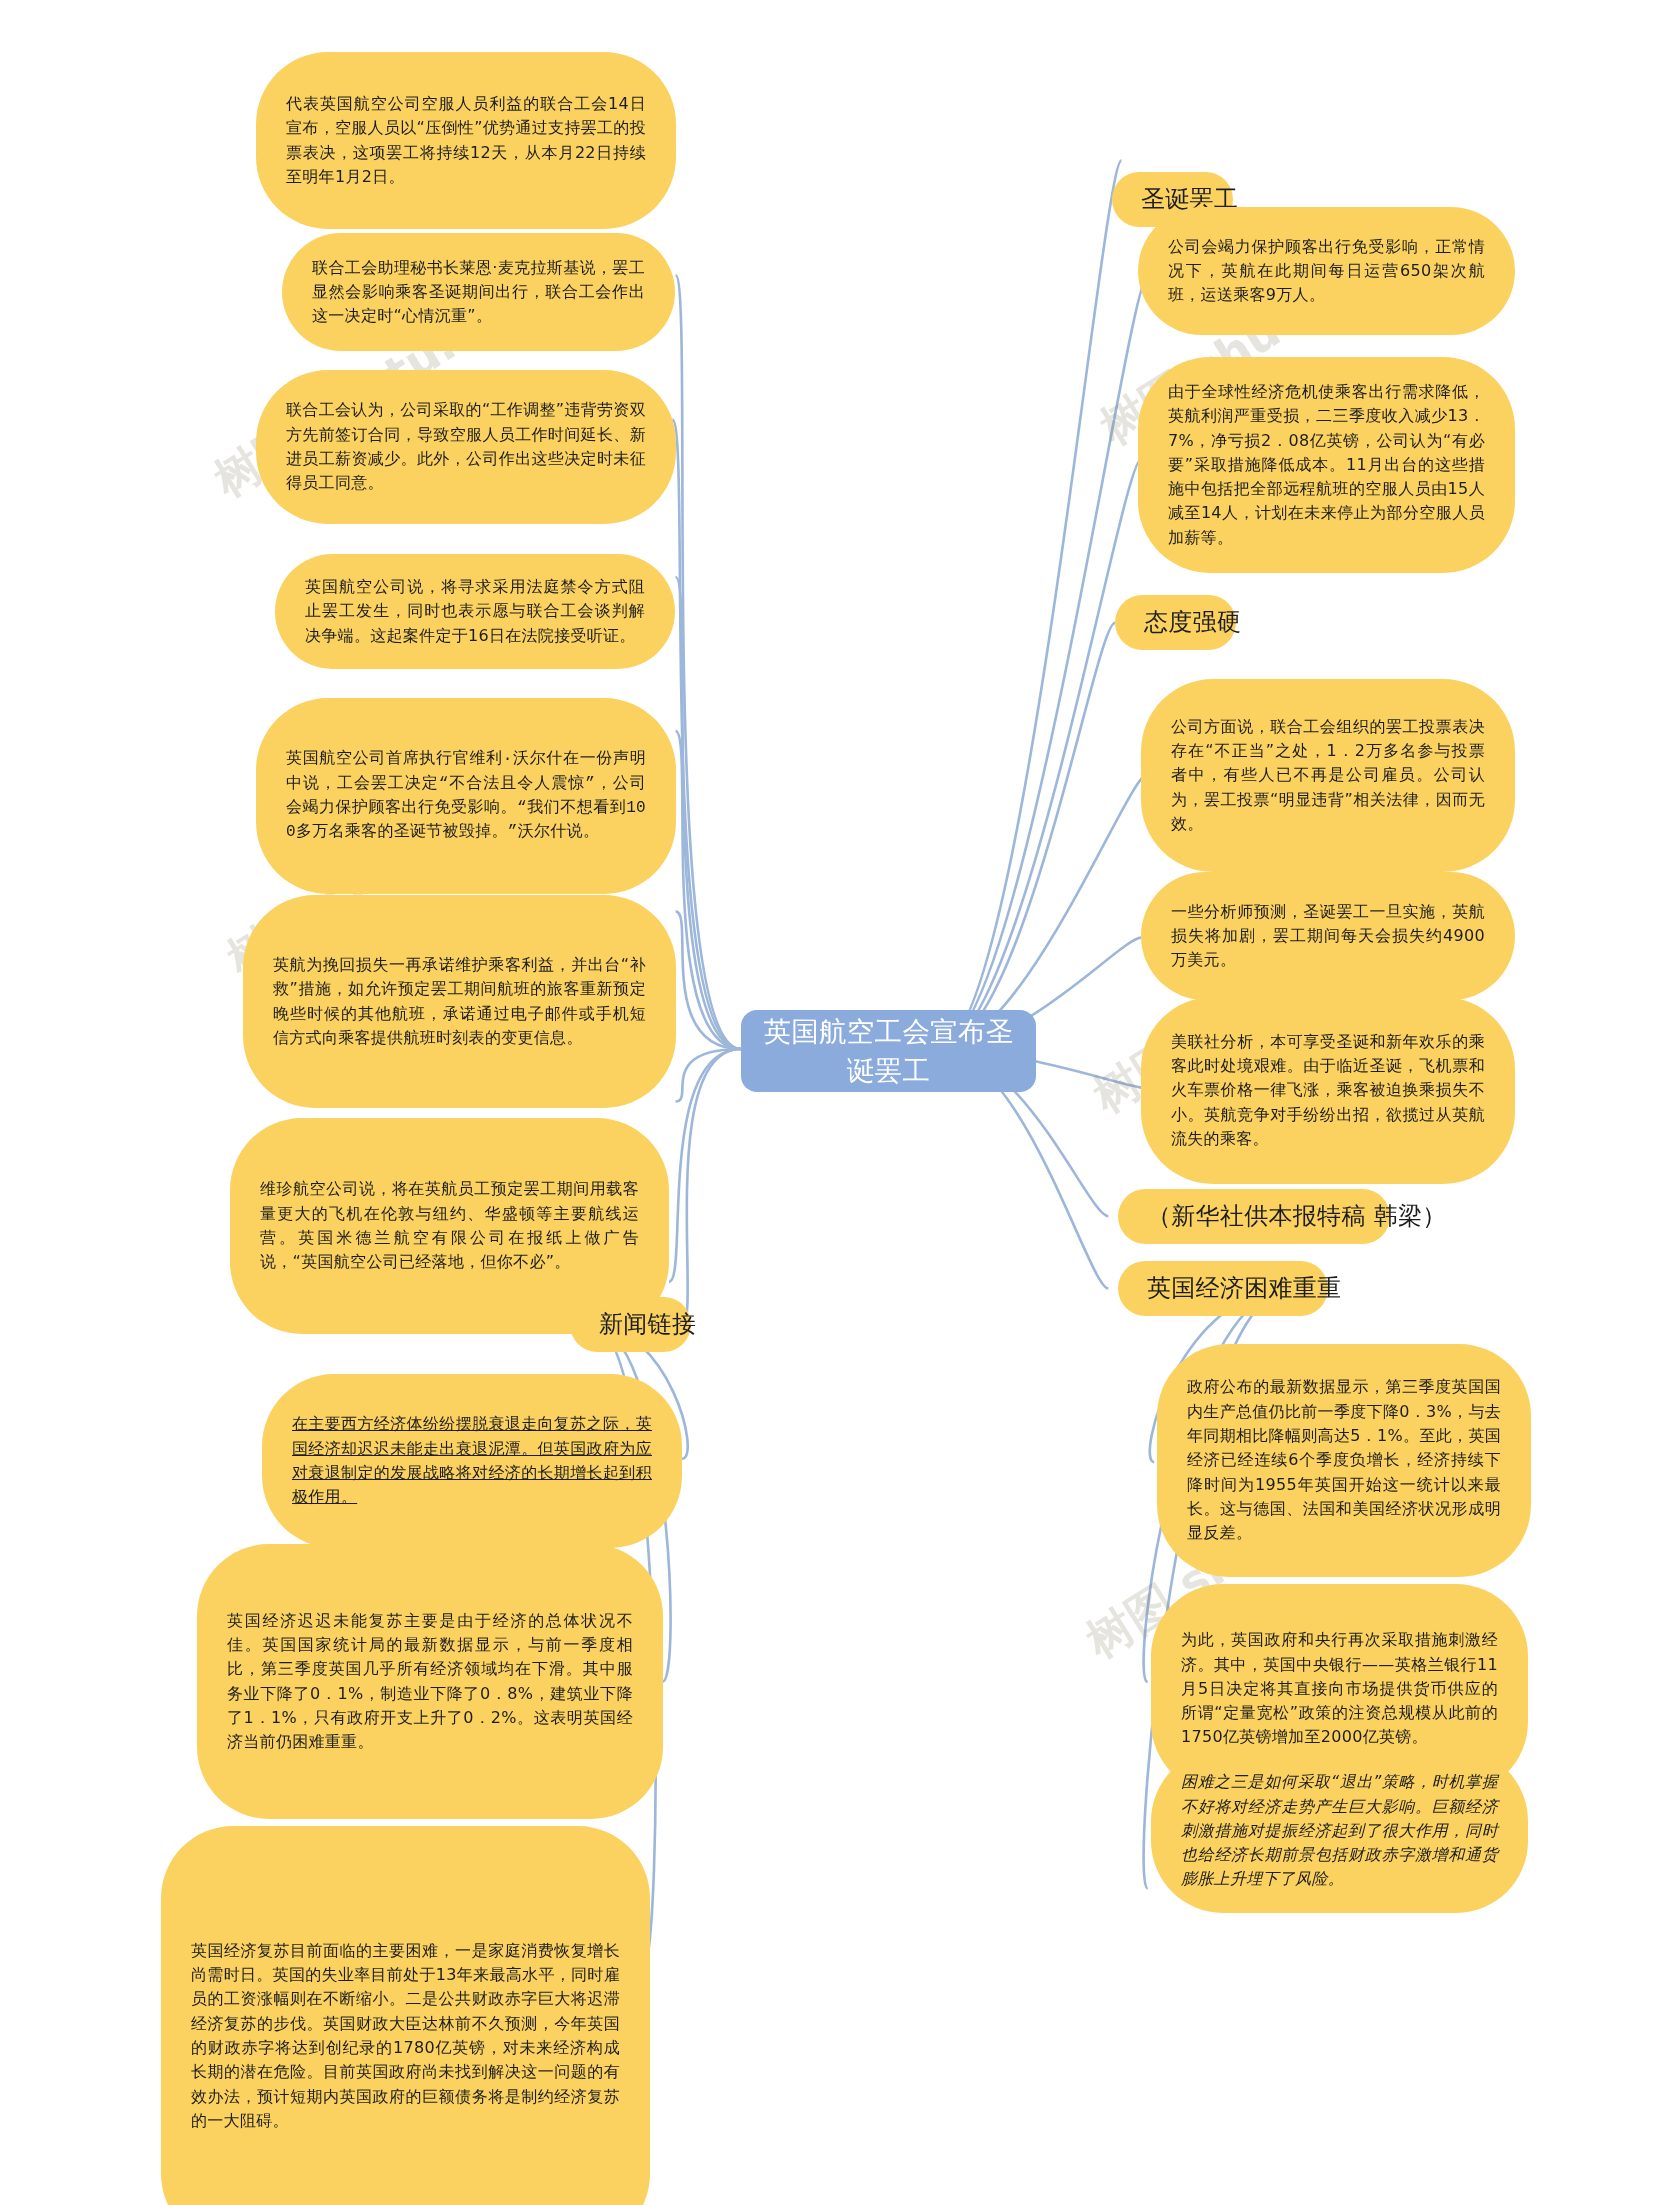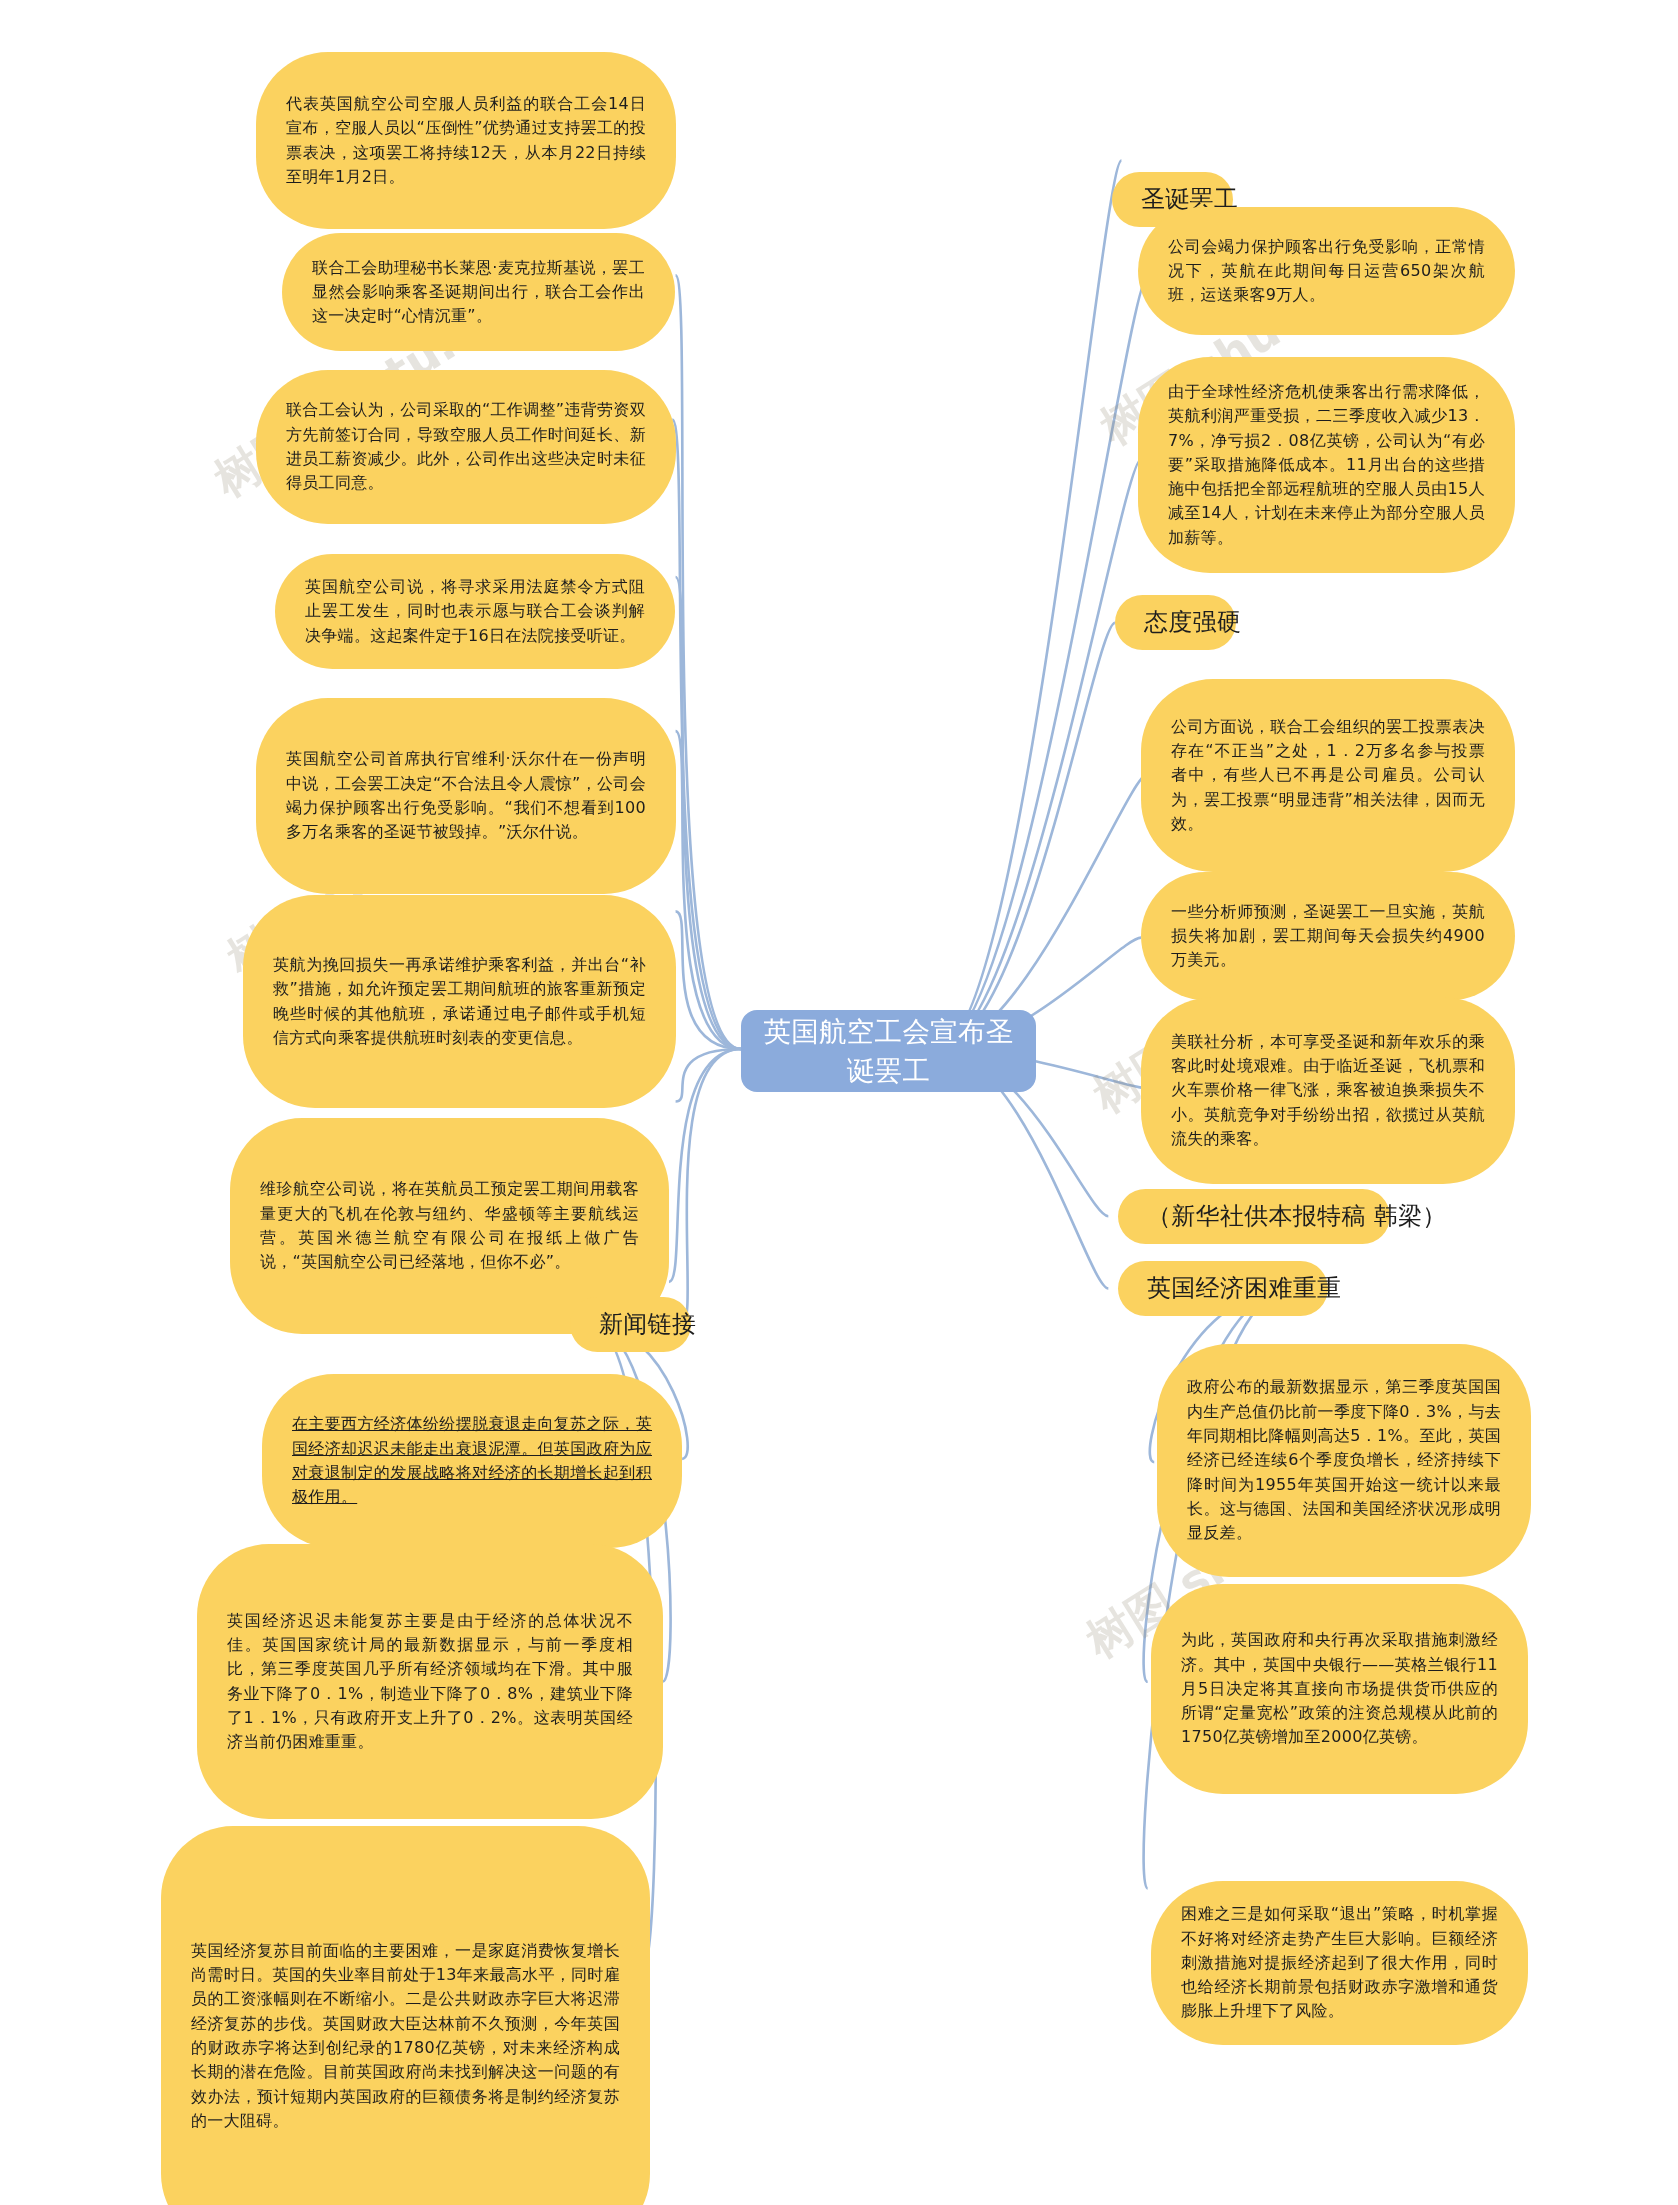--- a/index.html
+++ b/index.html
@@ -131,21 +131,21 @@
   </div>
   <div class="node" style="left:282px;top:233px;width:393px;height:118px;">
     <span class="txt">联合工会助理秘书长莱恩·麦克拉斯基说，罢工显然会影响乘客圣诞期间出行，联合工会作出这一决定时“心情沉重”。</span>
   </div>
   <div class="node" style="left:256px;top:370px;width:420px;height:154px;">
     <span class="txt">联合工会认为，公司采取的“工作调整”违背劳资双方先前签订合同，导致空服人员工作时间延长、新进员工薪资减少。此外，公司作出这些决定时未征得员工同意。</span>
   </div>
   <div class="node" style="left:275px;top:554px;width:400px;height:115px;">
     <span class="txt">英国航空公司说，将寻求采用法庭禁令方式阻止罢工发生，同时也表示愿与联合工会谈判解决争端。这起案件定于16日在法院接受听证。</span>
   </div>
-  <div class="node" style="left:256px;top:698px;width:420px;height:196px;">
+  <div class="node" style="left:256px;top:698px;width:420px;height:196px;font-family:Liberation Mono, monospace;">
     <span class="txt">英国航空公司首席执行官维利·沃尔什在一份声明中说，工会罢工决定“不合法且令人震惊”，公司会竭力保护顾客出行免受影响。“我们不想看到100多万名乘客的圣诞节被毁掉。”沃尔什说。</span>
   </div>
   <div class="node" style="left:243px;top:895px;width:433px;height:213px;">
     <span class="txt">英航为挽回损失一再承诺维护乘客利益，并出台“补救”措施，如允许预定罢工期间航班的旅客重新预定晚些时候的其他航班，承诺通过电子邮件或手机短信方式向乘客提供航班时刻表的变更信息。</span>
   </div>
   <div class="node" style="left:230px;top:1118px;width:439px;height:216px;">
     <span class="txt">维珍航空公司说，将在英航员工预定罢工期间用载客量更大的飞机在伦敦与纽约、华盛顿等主要航线运营。英国米德兰航空有限公司在报纸上做广告说，“英国航空公司已经落地，但你不必”。</span>
   </div>
 
   <div class="node topic" style="left:570px;top:1297px;width:121px;height:55px;">
@@ -188,18 +188,18 @@
 
   <div class="node topic" style="left:1118px;top:1261px;width:210px;height:55px;">
     <span class="txt">英国经济困难重重</span>
   </div>
   <div class="node" style="left:1157px;top:1344px;width:374px;height:233px;">
     <span class="txt">政府公布的最新数据显示，第三季度英国国内生产总值仍比前一季度下降0．3%，与去年同期相比降幅则高达5．1%。至此，英国经济已经连续6个季度负增长，经济持续下降时间为1955年英国开始这一统计以来最长。这与德国、法国和美国经济状况形成明显反差。</span>
   </div>
   <div class="node" style="left:1151px;top:1584px;width:377px;height:210px;">
     <span class="txt">为此，英国政府和央行再次采取措施刺激经济。其中，英国中央银行——英格兰银行11月5日决定将其直接向市场提供货币供应的所谓“定量宽松”政策的注资总规模从此前的1750亿英镑增加至2000亿英镑。</span>
   </div>
-  <div class="node" style="left:1151px;top:1881px;width:377px;height:164px;">
+  <div class="node" style="left:1151px;top:1749px;width:377px;height:164px;font-style:italic;">
     <span class="txt">困难之三是如何采取“退出”策略，时机掌握不好将对经济走势产生巨大影响。巨额经济刺激措施对提振经济起到了很大作用，同时也给经济长期前景包括财政赤字激增和通货膨胀上升埋下了风险。</span>
   </div>
 
 </div>
 
 
 </body></html>

